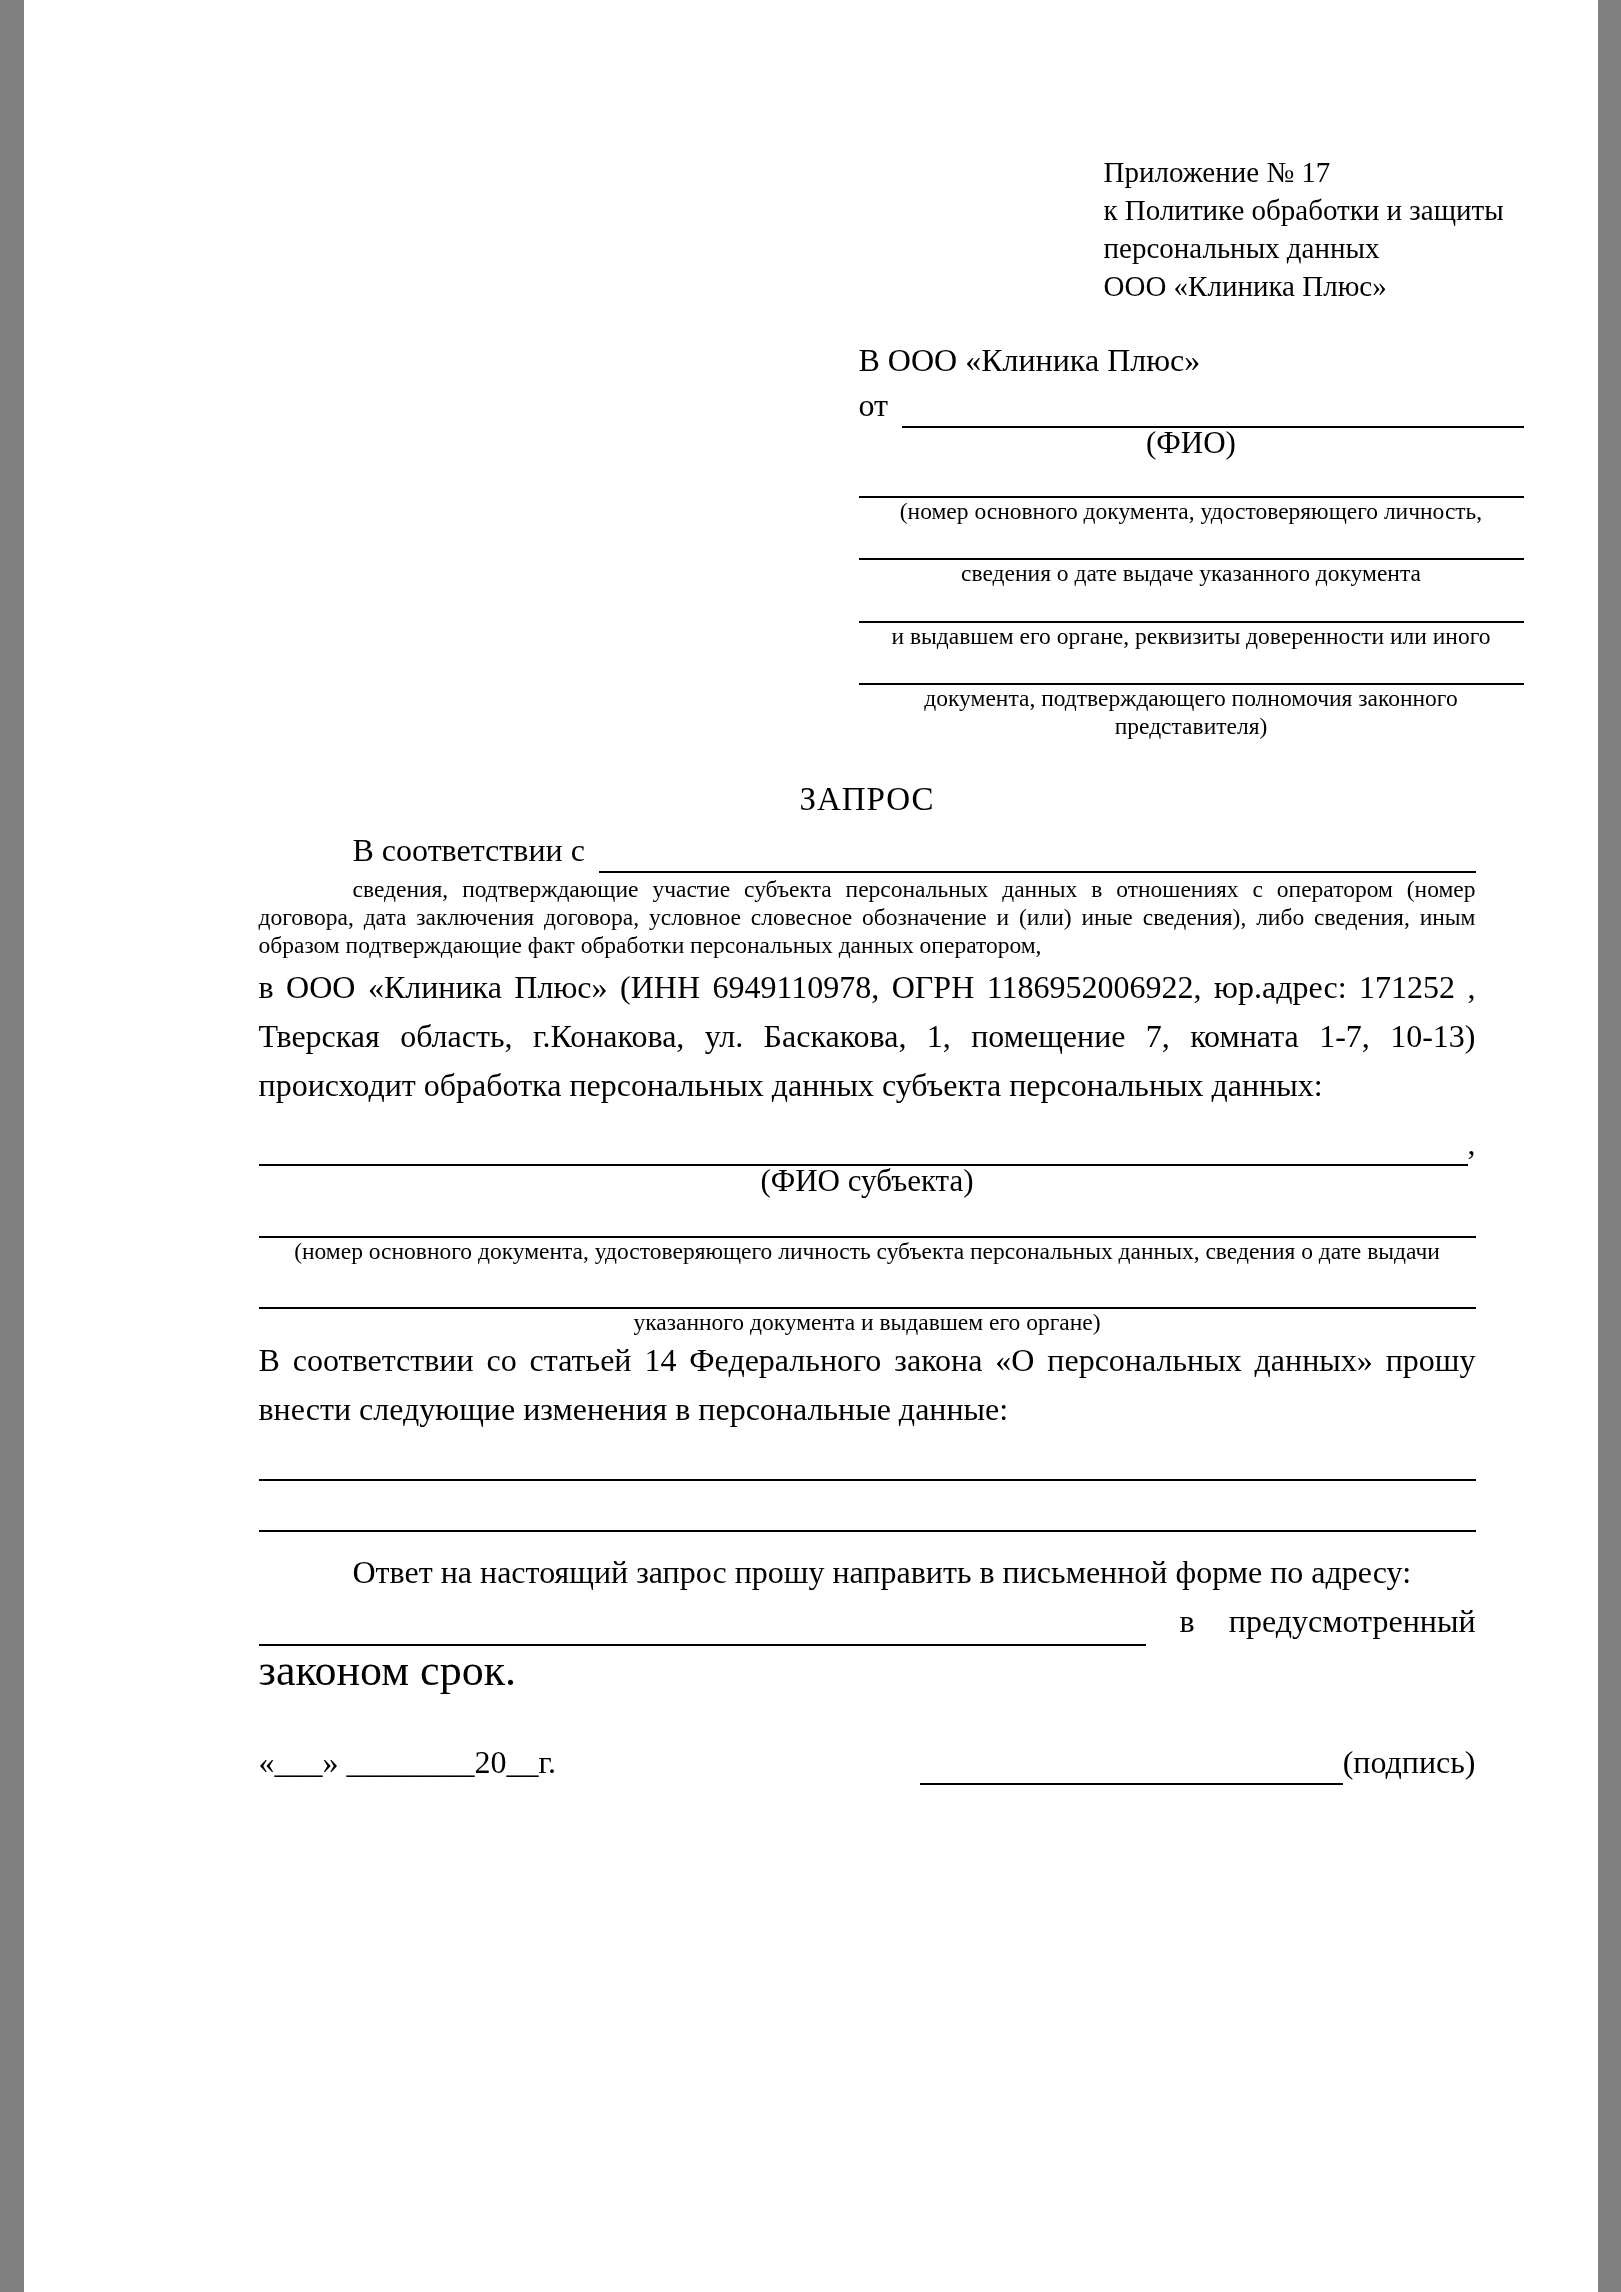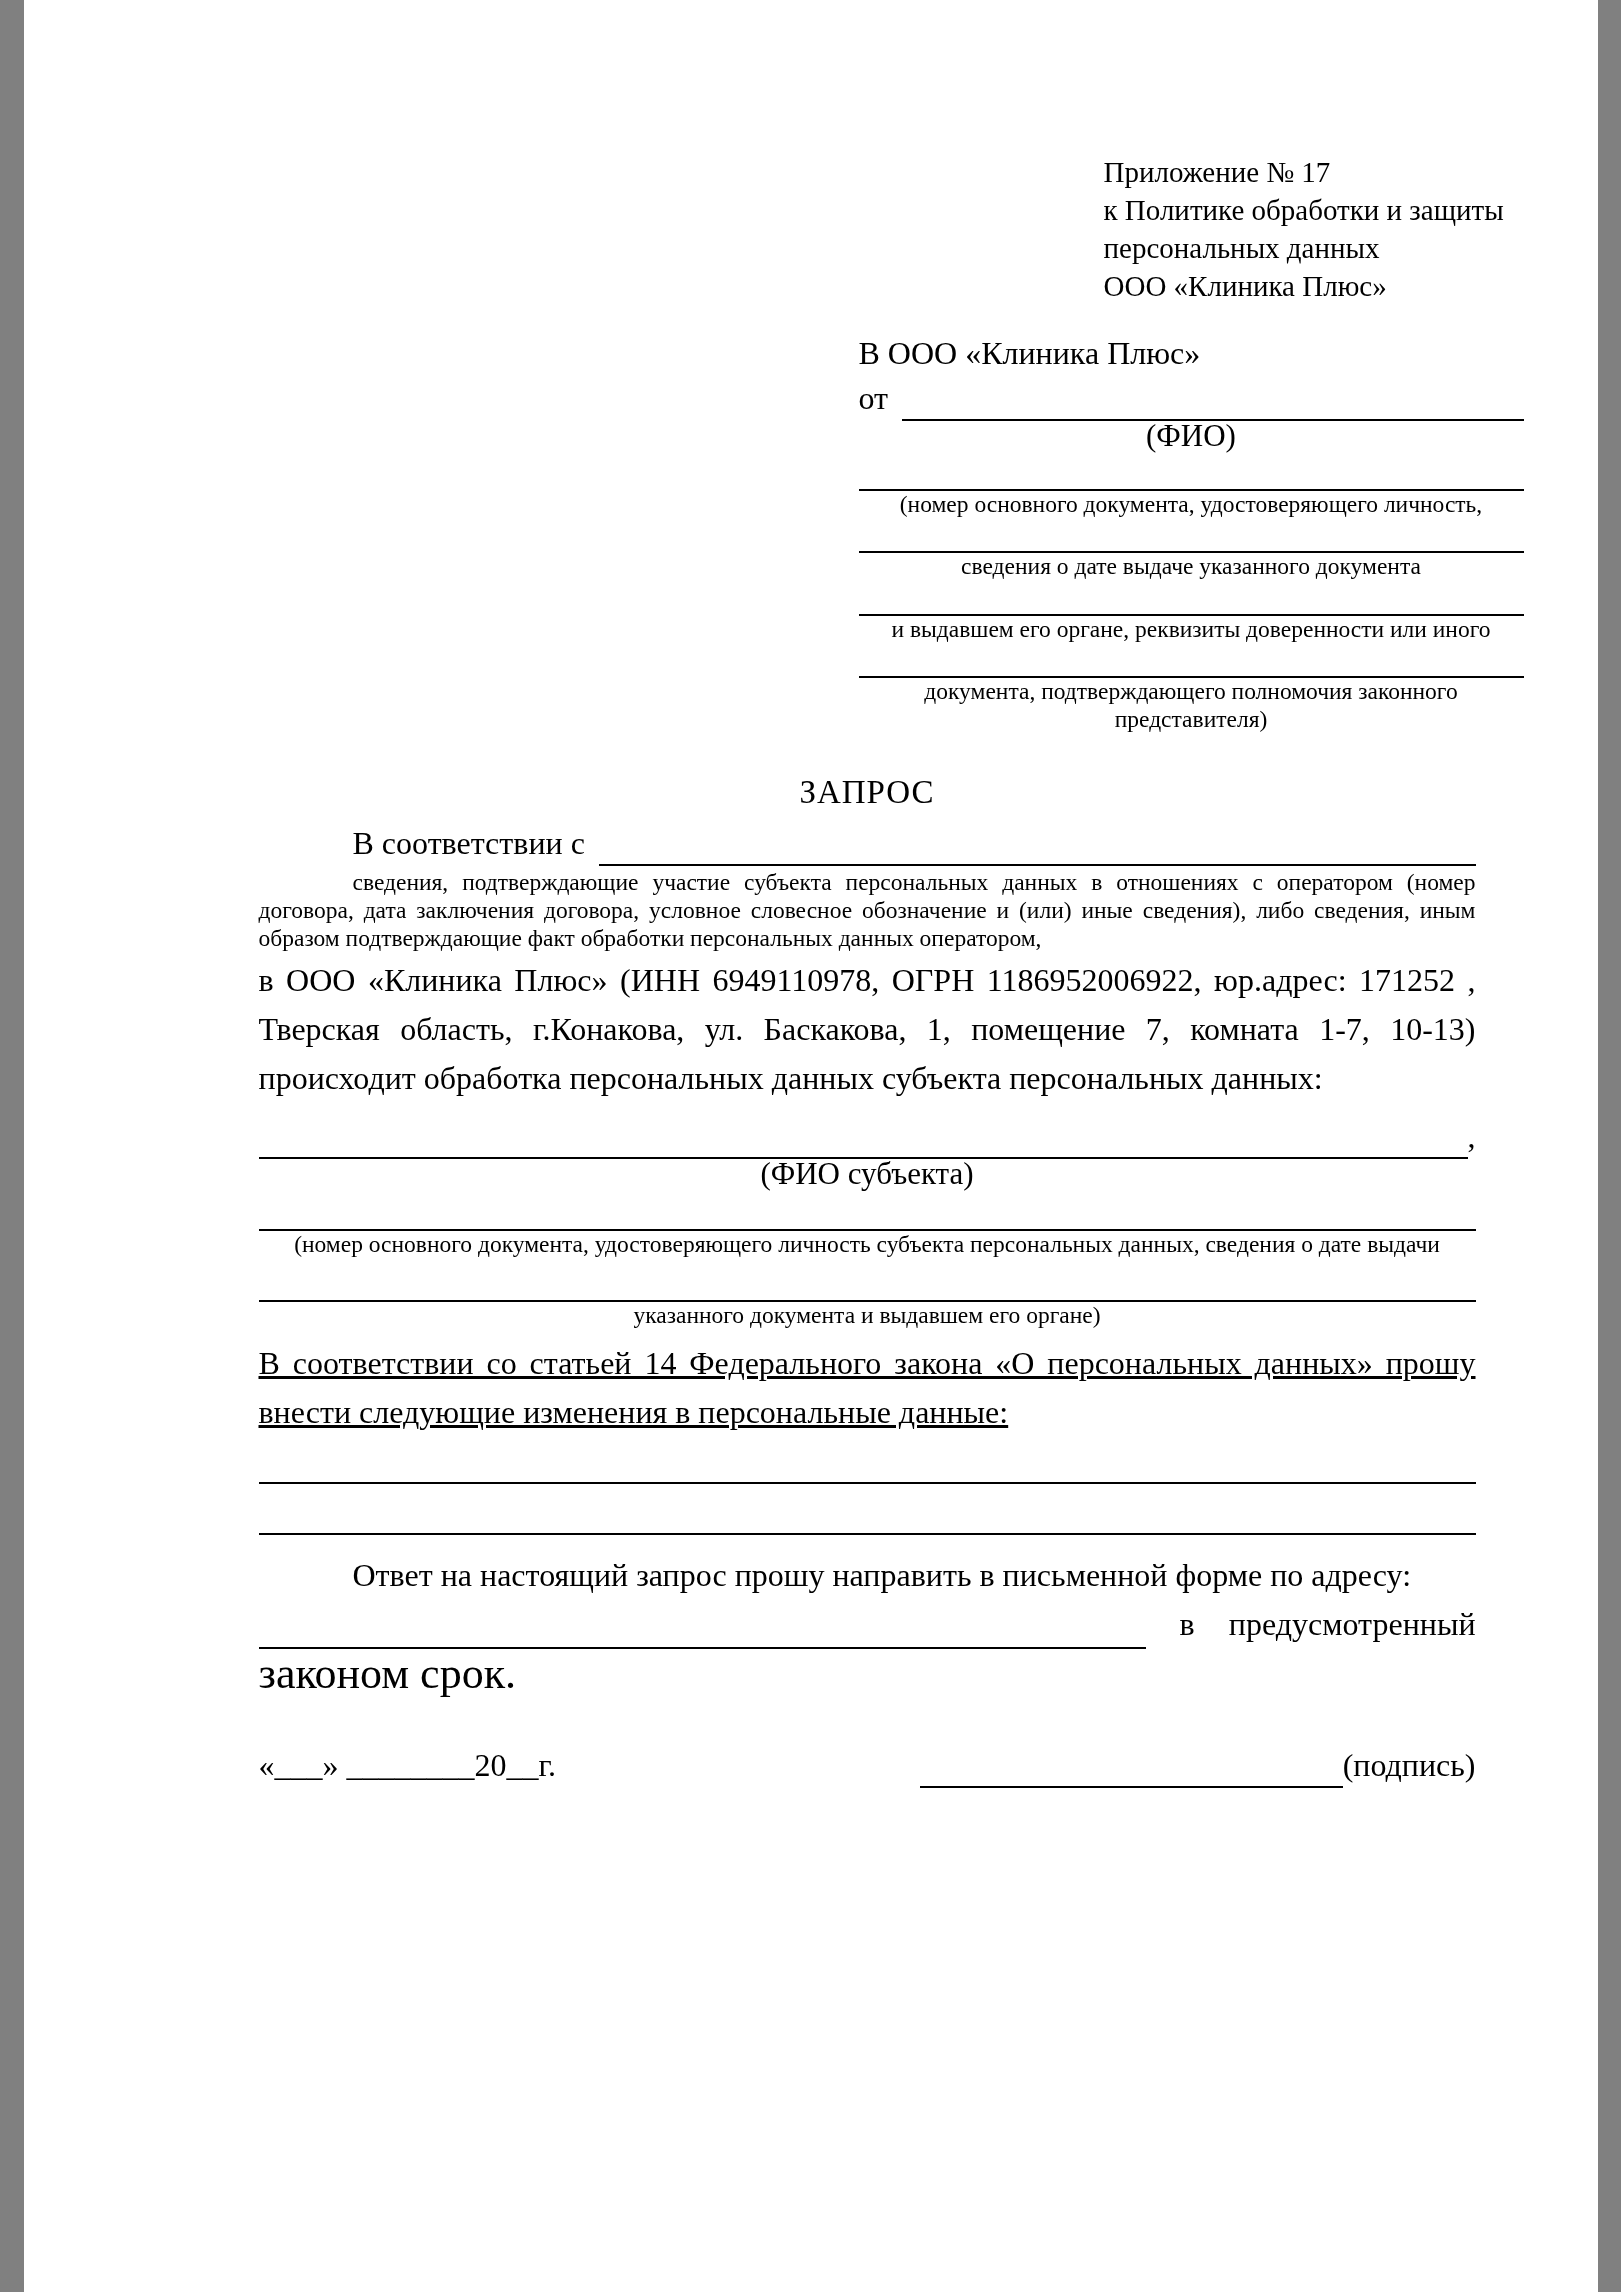--- a/index.html
+++ b/index.html
@@ -32,21 +32,21 @@
     margin-top: 108px;
     font-size: 36px;
     font-weight: bold;
     line-height: 48px;
     text-align: center;
   }
   
   .addressee {
     width: 665px;
     margin-left: 600px;
-    margin-top: 26px;
+    margin-top: 33px;
     font-size: 32px;
   }
   .addr-to { line-height: 45px; }
   .addr-from { display: flex; line-height: 45px; }
   .addr-from .blank {
     flex: 1;
     margin-left: 13.7px;
     border-bottom: 2.9px solid #000;
   }
   .cap {
@@ -207,21 +207,21 @@
     <span>,</span>
   </div>
   <div class="cap">(ФИО субъекта)</div>
 
   <div class="fline2"></div>
   <div class="fcap">(номер основного документа, удостоверяющего личность субъекта персональных данных, сведения о дате выдачи</div>
 
   <div class="fline2"></div>
   <div class="fcap">указанного документа и выдавшем его органе)</div>
 
-  <p class="body-par" style="margin-top:10px;text-decoration:underline;">В соответствии со статьей 14 Федерального закона «О персональных данных» прошу внести следующие изменения в персональные данные:</p>
+  <p class="body-par" style="margin-top:0;">В соответствии со статьей 14 Федерального закона «О персональных данных» прошу внести следующие изменения в персональные данные:</p>
 
   <div class="blankline1"></div>
   <div class="blankline2"></div>
 
   <p class="answer-par">Ответ на настоящий запрос прошу направить в письменной форме по адресу:</p>
 
   <div class="address-row">
     <span class="blank"></span>
     <span>в</span>
     <span>предусмотренный</span>

